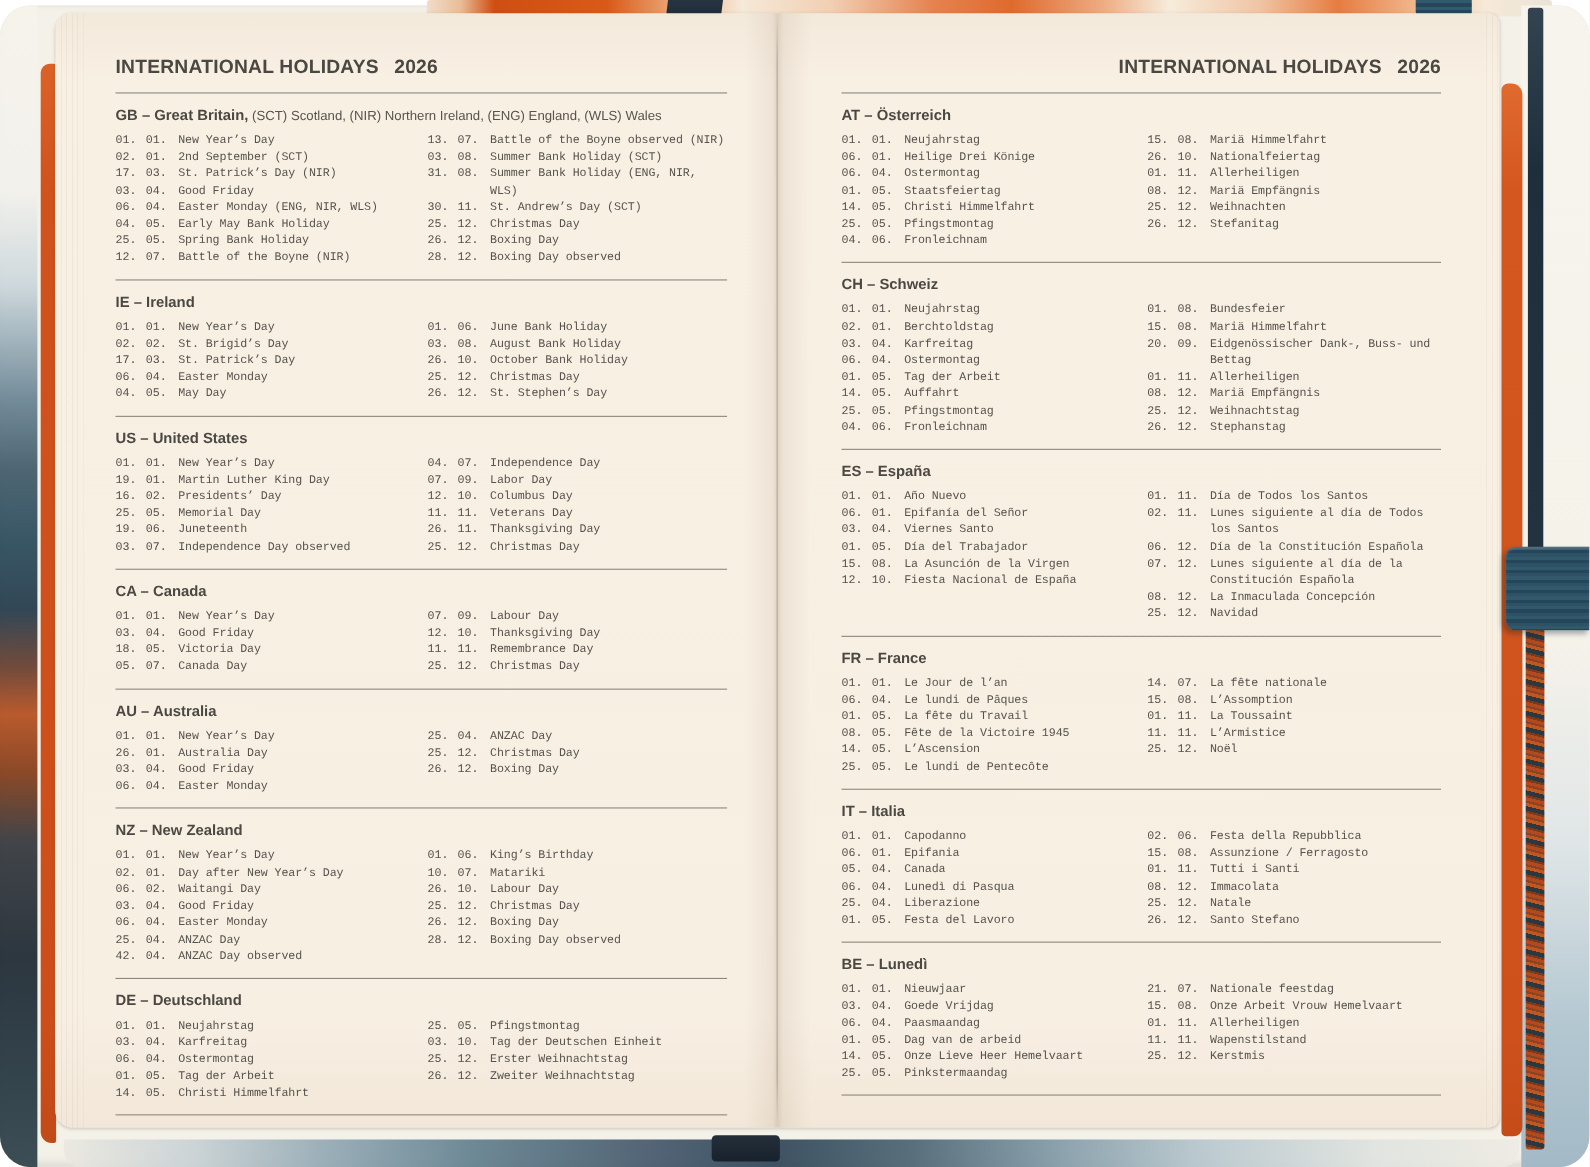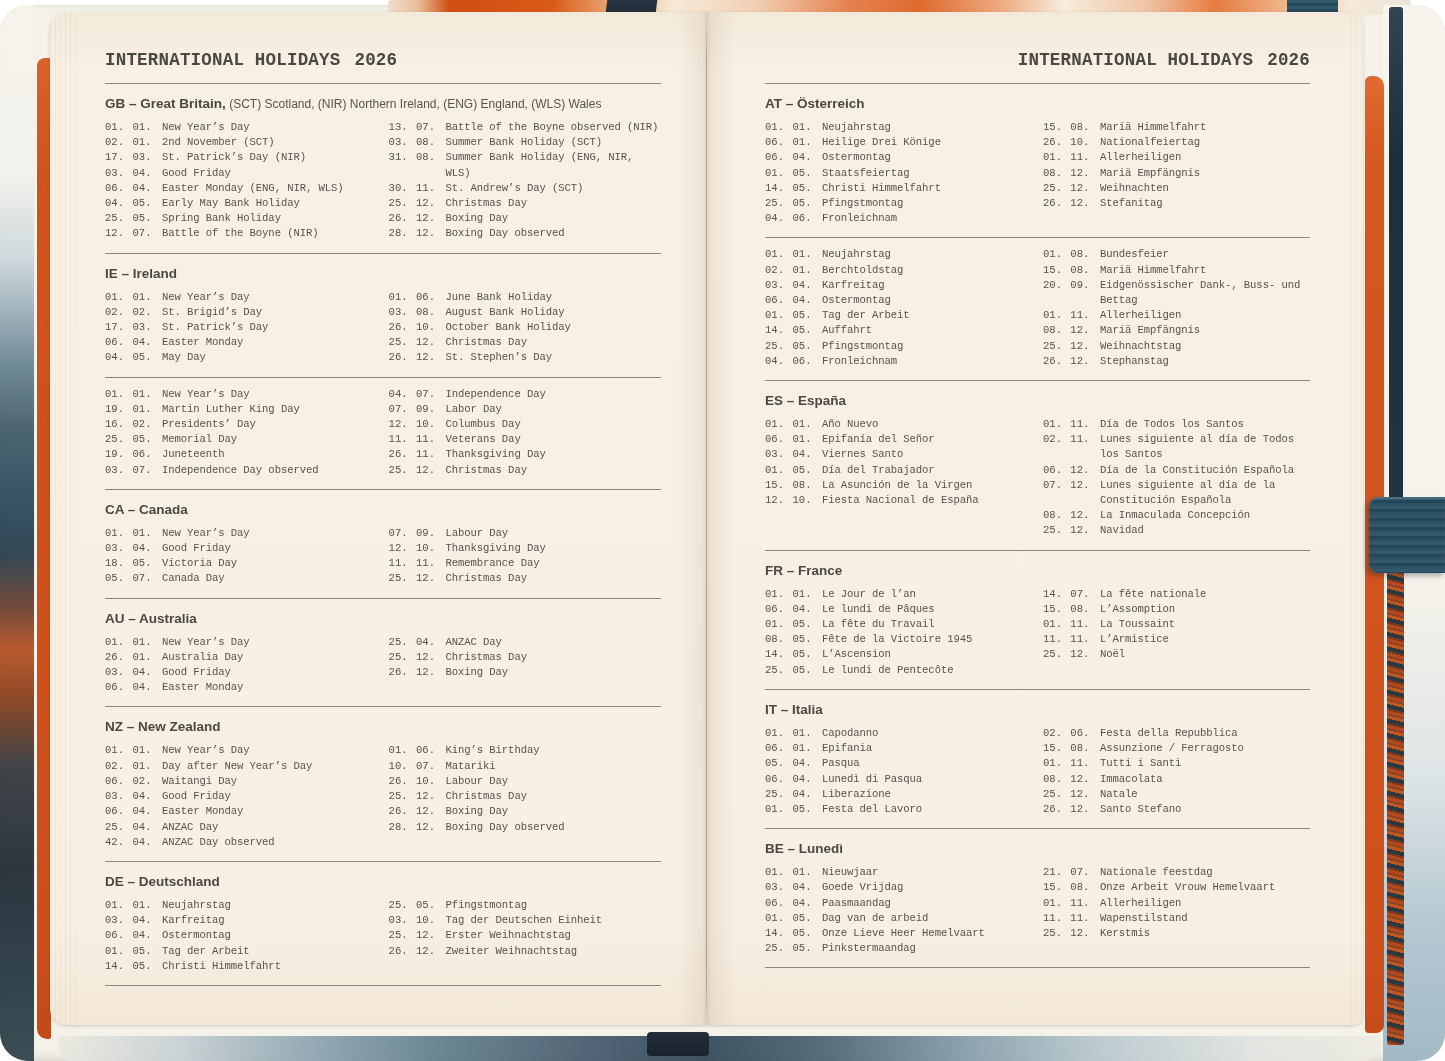--- a/index.html
+++ b/index.html
@@ -112,21 +112,21 @@
   }
 
   
   .page-content { position:absolute; top:38px; }
   .page-content.left  { left:55px;  width:556px; }
   .page-content.right { left:715px; width:545px; }
 
   .page-header {
     display:flex; align-items:baseline; gap:14px;
     font-weight:bold; font-size:17.5px; letter-spacing:.2px; color:#4a4843;
-    padding-bottom:13px; border-bottom:1px solid #8a887e;font-family:Liberation Mono, monospace;
+    padding-bottom:13px; border-bottom:1px solid #8a887e;
   }
   .page-content.right .page-header { justify-content:flex-end; }
 
   .holiday-section { padding:9px 0 11px; border-bottom:1px solid #8a887e; }
   .sec-title { font-size:13.5px; line-height:18px; color:#4a4843; margin:2px 0 7px; font-weight:bold; }
   .sec-title .suffix { font-size:12px; font-weight:normal; color:#56544e; letter-spacing:0; }
   .cols { display:flex;font-family:Liberation Mono, monospace; }
   .col { list-style:none; width:51%; }
   .col + .col { width:49%; }
   .row { display:flex; line-height:15.2px; font-size:10.6px; color:#55534d; }
@@ -166,21 +166,21 @@
     <h2 class="sec-title"><span>GB – Great Britain,</span><span class="suffix"> (SCT) Scotland, (NIR) Northern Ireland, (ENG) England, (WLS) Wales</span></h2>
     <div class="cols">
       <ul class="col">
   <li class="row">
     <span class="date">01. 01.</span>
     <span class="hname">New Year’s Day</span>
   </li>
 
   <li class="row">
     <span class="date">02. 01.</span>
-    <span class="hname">2nd November (SCT)</span>
+    <span class="hname">2nd September (SCT)</span>
   </li>
 
   <li class="row">
     <span class="date">17. 03.</span>
     <span class="hname">St. Patrick’s Day (NIR)</span>
   </li>
 
   <li class="row">
     <span class="date">03. 04.</span>
     <span class="hname">Good Friday</span>
@@ -297,20 +297,21 @@
 
   <li class="row">
     <span class="date">26. 12.</span>
     <span class="hname">St. Stephen’s Day</span>
   </li>
 </ul>
     </div>
   </section>
 
   <section class="holiday-section">
+    <h2 class="sec-title"><span>US – United States</span><span class="suffix"></span></h2>
     <div class="cols">
       <ul class="col">
   <li class="row">
     <span class="date">01. 01.</span>
     <span class="hname">New Year’s Day</span>
   </li>
 
   <li class="row">
     <span class="date">19. 01.</span>
     <span class="hname">Martin Luther King Day</span>
@@ -662,20 +663,21 @@
 
   <li class="row">
     <span class="date">26. 12.</span>
     <span class="hname">Stefanitag</span>
   </li>
 </ul>
     </div>
   </section>
 
   <section class="holiday-section">
+    <h2 class="sec-title"><span>CH – Schweiz</span><span class="suffix"></span></h2>
     <div class="cols">
       <ul class="col">
   <li class="row">
     <span class="date">01. 01.</span>
     <span class="hname">Neujahrstag</span>
   </li>
 
   <li class="row">
     <span class="date">02. 01.</span>
     <span class="hname">Berchtoldstag</span>
@@ -890,21 +892,21 @@
     <span class="hname">Capodanno</span>
   </li>
 
   <li class="row">
     <span class="date">06. 01.</span>
     <span class="hname">Epifania</span>
   </li>
 
   <li class="row">
     <span class="date">05. 04.</span>
-    <span class="hname">Pasqua</span>
+    <span class="hname">Canada</span>
   </li>
 
   <li class="row">
     <span class="date">06. 04.</span>
     <span class="hname">Lunedì di Pasqua</span>
   </li>
 
   <li class="row">
     <span class="date">25. 04.</span>
     <span class="hname">Liberazione</span>

